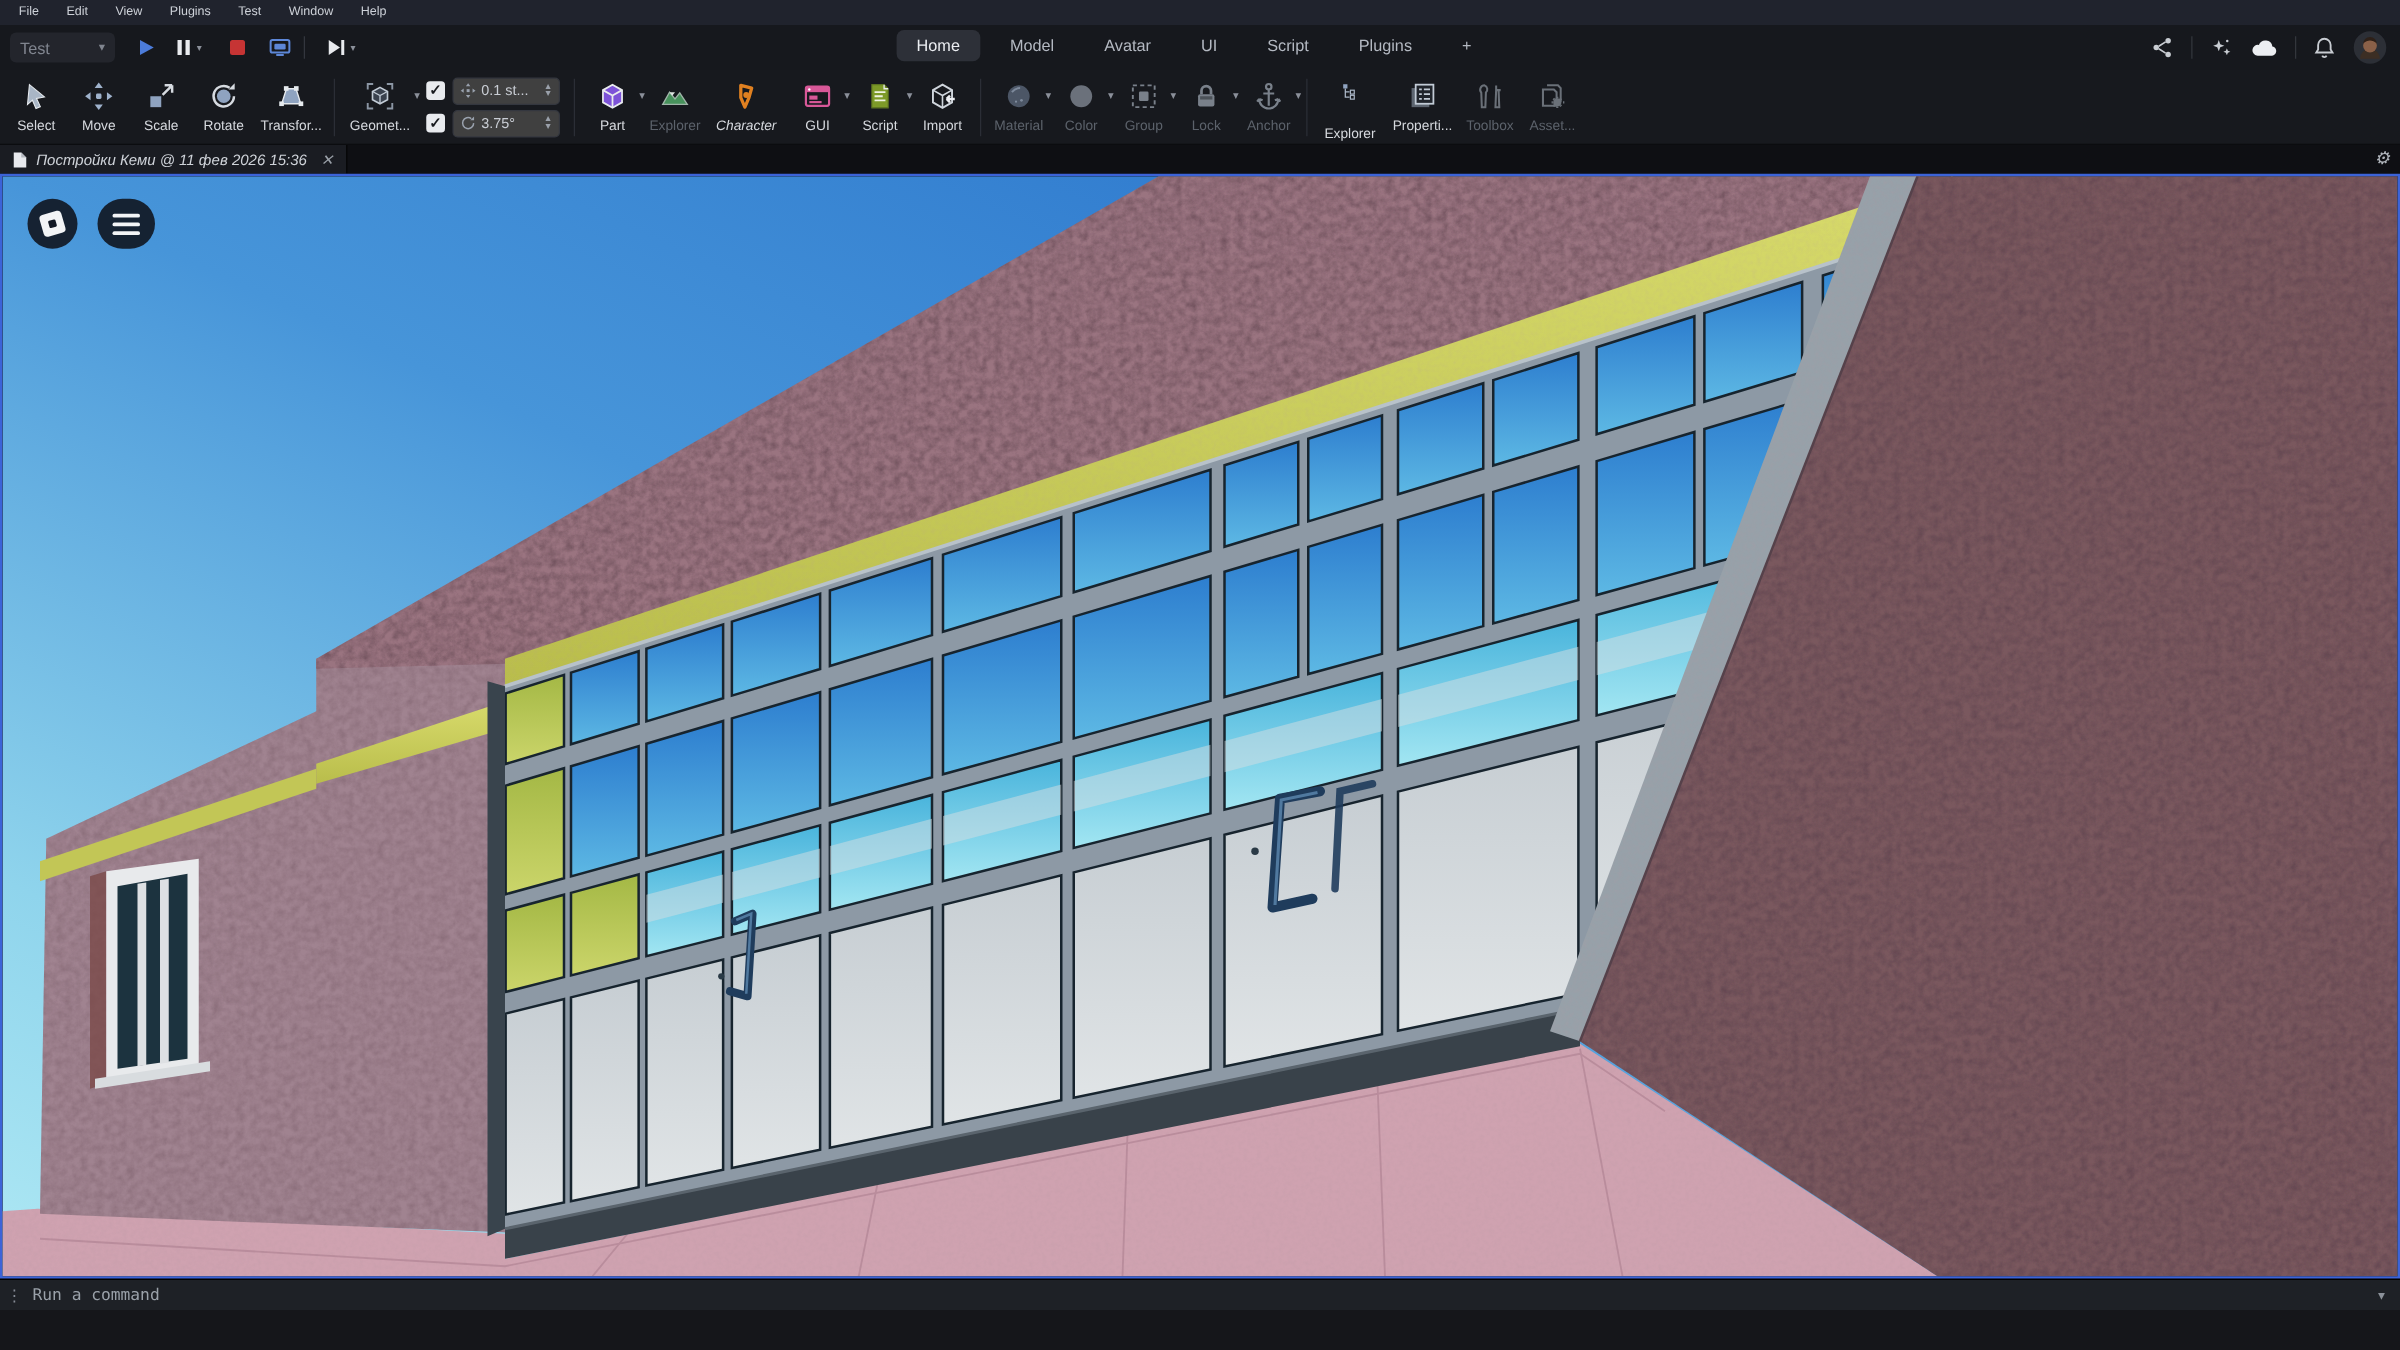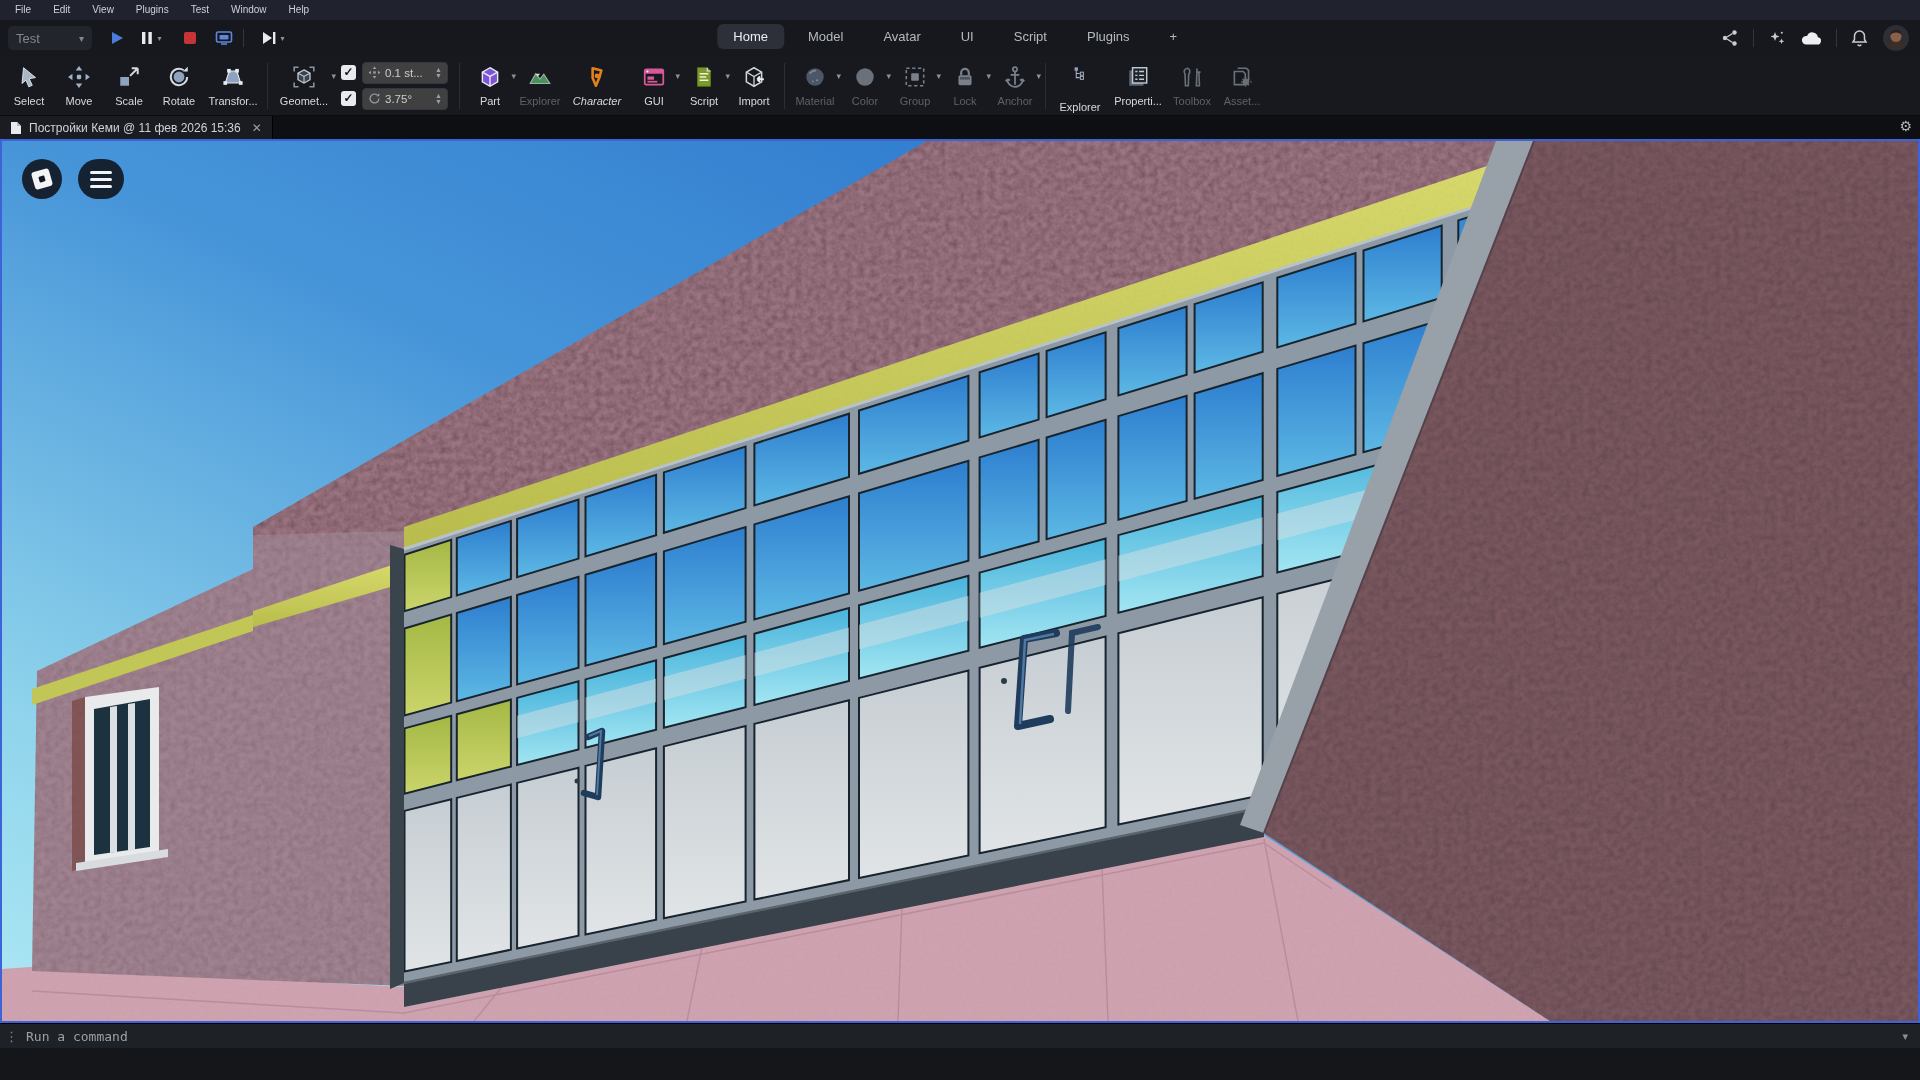--- a/index.html
+++ b/index.html
@@ -25,21 +25,21 @@
   .tbtn.dis .lab{color:#5c626b;}
   .tbtn .car{position:absolute;right:-1px;top:12px;color:#8b909a;font-size:9px;}
   .tsep{width:1px;height:46px;background:#2b2e36;margin:0 5px;flex:none;}
   #snapcol{display:flex;flex-direction:column;gap:4px;margin:0 6px;}
   .snaprow{display:flex;align-items:center;gap:6px;}
   .chk{width:15px;height:15px;background:#e8eaee;border-radius:3px;color:#16181d;font-size:12px;line-height:15px;text-align:center;font-weight:bold;}
   .snapfield{width:86px;height:22px;background:#404040;border:1px solid #34373f;border-radius:4px;display:flex;align-items:center;padding:0 5px;box-sizing:border-box;gap:4px;}
   .snapfield .val{color:#c9cdd4;font-size:11.5px;flex:1;white-space:nowrap;overflow:hidden;}
   .stepper{display:flex;flex-direction:column;color:#9aa0aa;font-size:7px;line-height:6px;}
   
-  #docbar{position:absolute;top:116px;left:0;width:1920px;height:23px;background:#0e0f13;}
+  #docbar{position:absolute;top:116px;left:0;width:1920px;height:23px;background:#0e0f13;font-style:italic;}
   #doctab{position:absolute;left:0;top:0;height:23px;background:#1a1c22;display:flex;align-items:center;padding:0 10px;gap:7px;border-right:1px solid #000;}
   #doctab .title{color:#cfd3d9;font-size:12px;white-space:nowrap;}
   #doctab .close{color:#9aa0a8;font-size:12px;padding-left:4px;}
   #docgear{position:absolute;right:8px;top:2px;color:#b0b5bc;font-size:14px;}
   
   #viewport{position:absolute;top:139px;left:0;width:1916px;height:880px;border:2px solid #3c63d8;background:#0a0a0a;}
   #scene{position:absolute;left:0;top:0;width:100%;height:100%;display:block;}
   .gamebtn{position:absolute;background:rgba(17,24,36,0.92);border-radius:50%;display:flex;align-items:center;justify-content:center;}
   #gb-logo{left:20px;top:18px;width:40px;height:40px;}
   #gb-logo .sq{width:18px;height:18px;background:#f2f4f6;transform:rotate(-16deg);border-radius:3px;display:flex;align-items:center;justify-content:center;}

